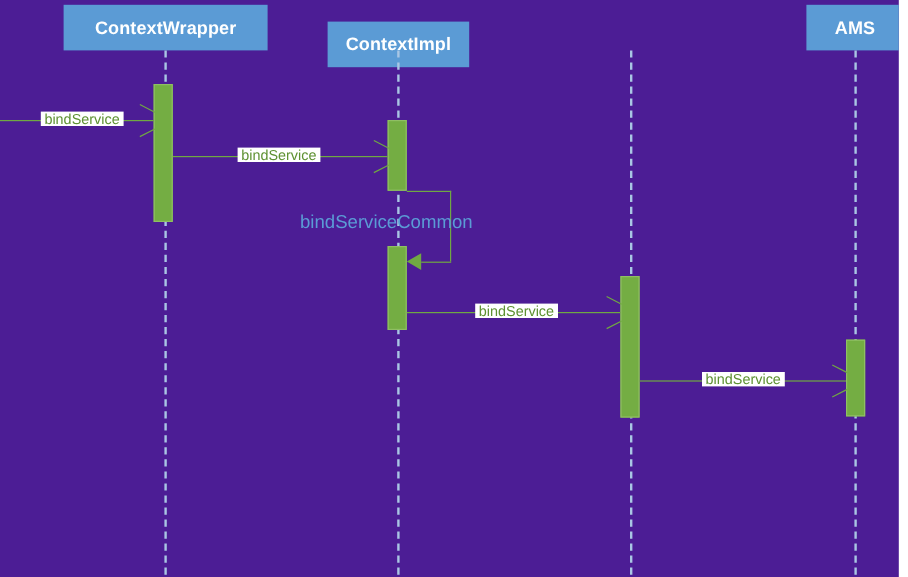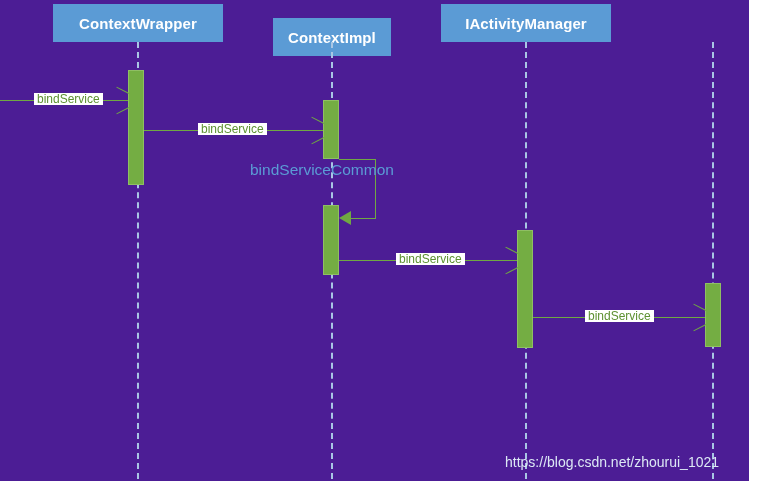--- a/index.html
+++ b/index.html
@@ -115,22 +115,22 @@
 <body>
 
 <div id="canvas">
 
   <div class="participant" style="left:53px; top:4px; width:170px; height:38px;">
     <span>ContextWrapper</span>
   </div>
   <div class="participant" style="left:273px; top:18px; width:118px; height:38px;">
     <span>ContextImpl</span>
   </div>
-  <div class="participant" style="left:441px; top:4px; width:170px; height:38px;">
-    <span>IActivityManager</span>
+  <div class="participant" style="left:672px; top:4px; width:81px; height:38px;">
+    <span>AMS</span>
   </div>
 
   <div class="lifeline" style="left:137px; top:42px; height:437px;"></div>
   <div class="lifeline" style="left:331px; top:42px; height:437px;"></div>
   <div class="lifeline" style="left:525px; top:42px; height:437px;"></div>
   <div class="lifeline" style="left:712px; top:42px; height:437px;"></div>
 
   <div class="activation" style="left:128px; top:70px; width:16px; height:115px;"></div>
   <div class="activation" style="left:323px; top:100px; width:16px; height:59px;"></div>
   <div class="activation" style="left:323px; top:205px; width:16px; height:70px;"></div>
@@ -142,25 +142,24 @@
   <div class="msg-label" style="left:34px; top:93px;">bindService</div>
 
   <div class="msg-line" style="left:144px; top:130px; width:179px;"></div>
   <div class="arrow-open-right" style="left:324px; top:130px;"></div>
   <div class="msg-label" style="left:198px; top:123px;">bindService</div>
 
   <div class="msg-line" style="left:339px; top:159px; width:37px;"></div>
   <div class="msg-vline" style="left:375px; top:159px; height:59px;"></div>
   <div class="msg-line" style="left:351px; top:218px; width:25px;"></div>
   <div class="arrow-solid-left" style="left:339px; top:211px;"></div>
-  <div class="self-label" style="left:250px; top:162px;">bindServiceCommon</div>
+  <div class="self-label" style="left:250px; top:178px;">bindServiceCommon</div>
 
   <div class="msg-line" style="left:339px; top:260px; width:178px;"></div>
   <div class="arrow-open-right" style="left:518px; top:260px;"></div>
   <div class="msg-label" style="left:396px; top:253px;">bindService</div>
 
   <div class="msg-line" style="left:533px; top:317px; width:172px;"></div>
   <div class="arrow-open-right" style="left:706px; top:317px;"></div>
   <div class="msg-label" style="left:585px; top:310px;">bindService</div>
 
-  <div class="watermark" style="left:505px; top:455px;">https://blog.csdn.net/zhourui_1021</div>
 
 </div>
 
 </body></html>

